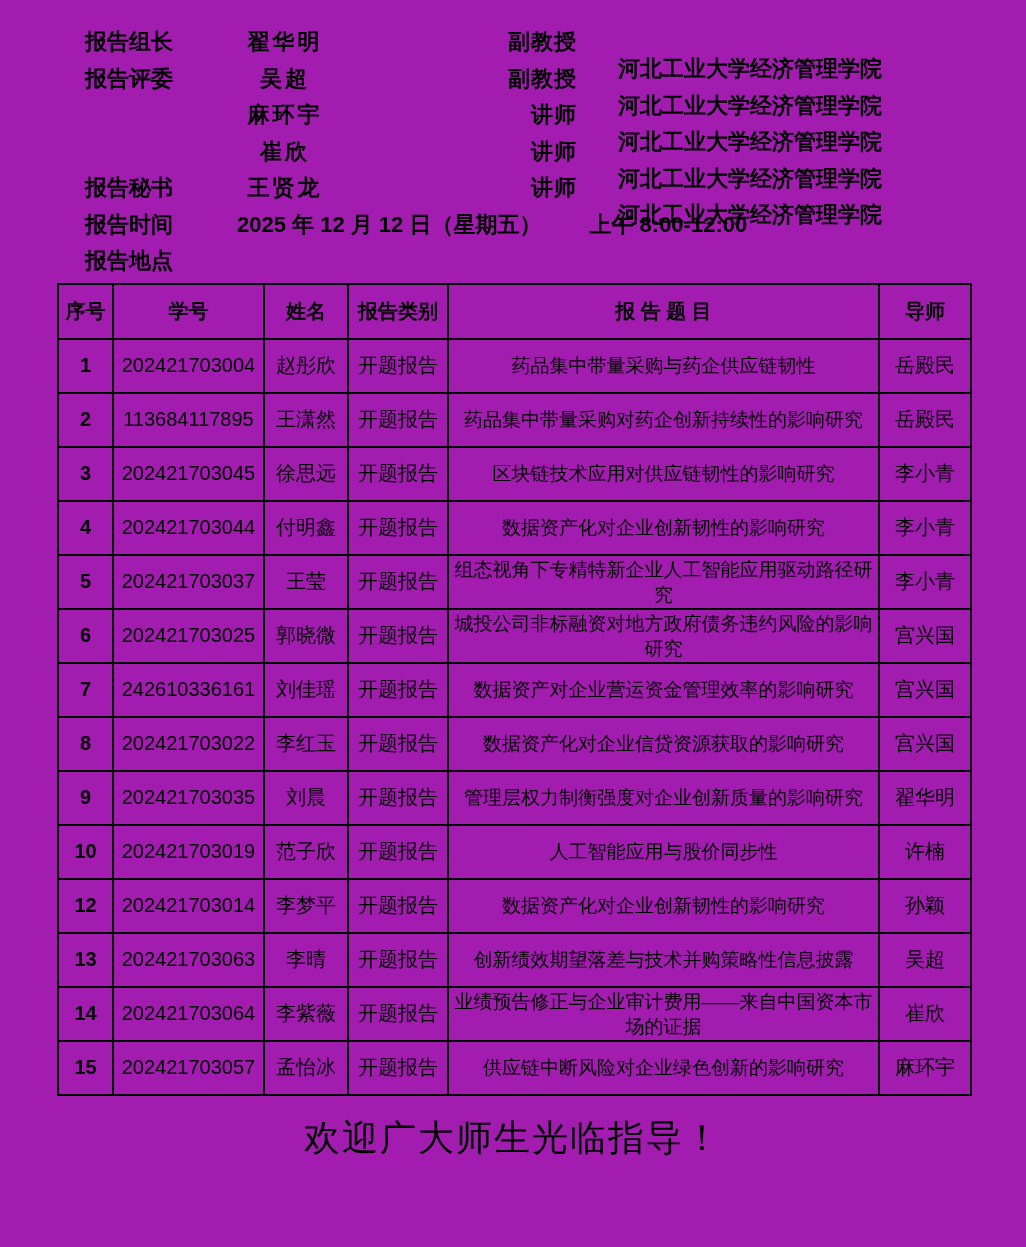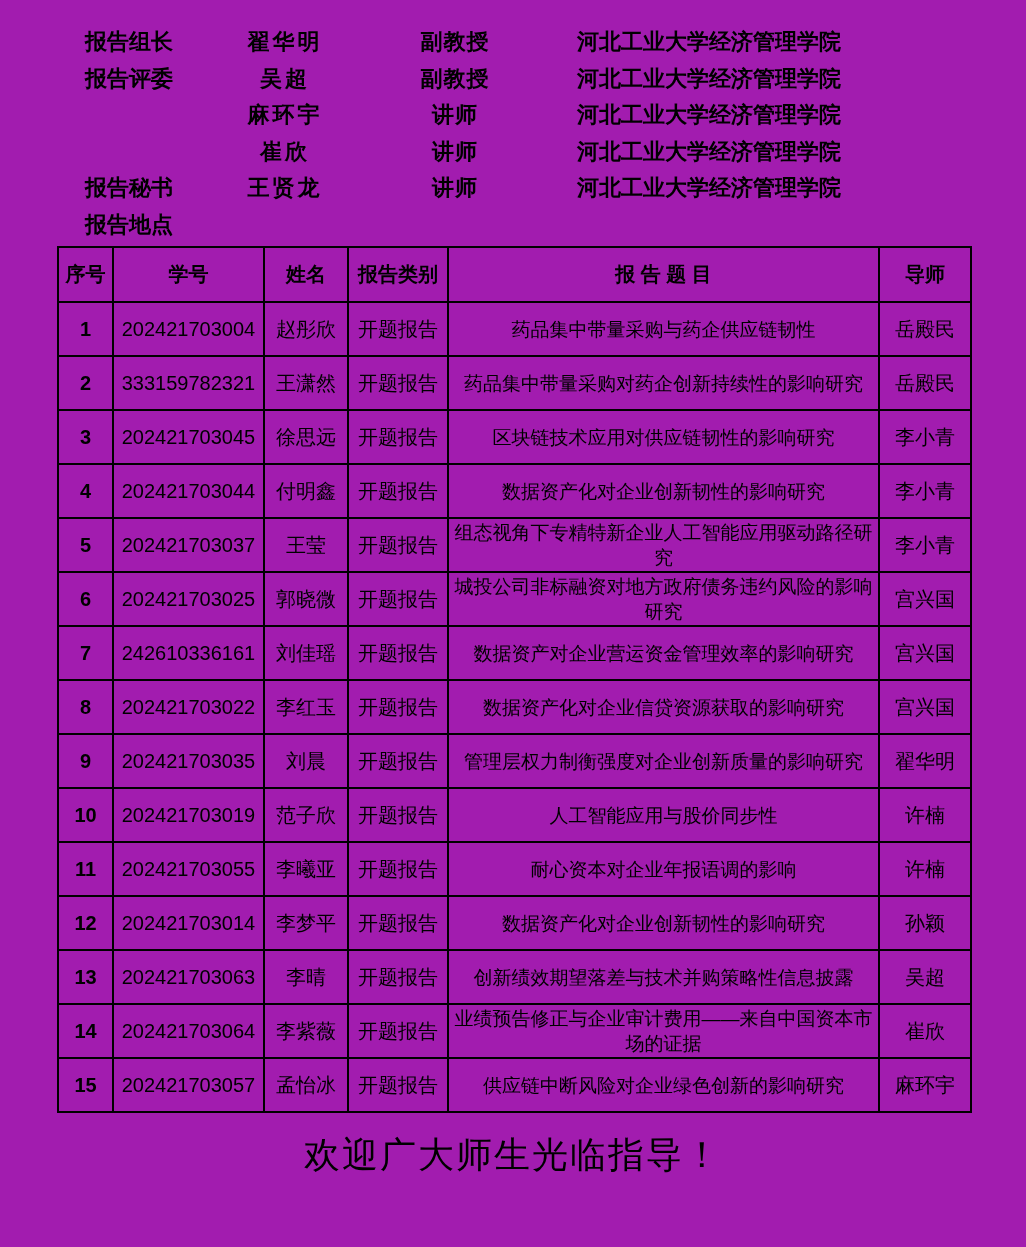--- a/index.html
+++ b/index.html
@@ -9,22 +9,22 @@
     position:relative;overflow:hidden;
   }
   
   .info{padding-top:24px;font-weight:bold;font-size:22px;}
   .info-row{
     display:grid;grid-template-columns:152px 96px 244px 346px;
     margin-left:85px;height:36.5px;line-height:36.5px;white-space:nowrap;
   }
   .info-row .lbl{text-align:left;}
   .info-row .nm{text-align:center;letter-spacing:3px;}
-  .info-row .ttl{text-align:center;letter-spacing:1px;}
-  .info-row .org{text-align:left;}
+  .info-row .ttl{text-align:right;letter-spacing:1px;}
+  .info-row .org{text-align:center;margin-top:27px;}
   .info-line{margin-left:85px;height:36.5px;line-height:36.5px;display:flex;white-space:nowrap;}
   .info-line .lbl{width:152px;}
   .info-line .v1{margin-right:48px;}
   
   table.sched{
     border-collapse:collapse;table-layout:fixed;
     margin-left:57px;margin-top:3px;width:913px;
     font-size:20px;
   }
   .sched th,.sched td{
@@ -70,20 +70,25 @@
       <span class="lbl"></span>
       <span class="nm">崔欣</span>
       <span class="ttl">讲师</span>
       <span class="org">河北工业大学经济管理学院</span>
     </div>
     <div class="info-row">
       <span class="lbl">报告秘书</span>
       <span class="nm">王贤龙</span>
       <span class="ttl">讲师</span>
       <span class="org">河北工业大学经济管理学院</span>
+    </div>
+    <div class="info-line">
+      <span class="lbl">报告时间</span>
+      <span class="v1">2025 年 12 月 12 日（星期五）</span>
+      <span class="v2">上午 8:00-12:00</span>
     </div>
     <div class="info-line">
       <span class="lbl">报告地点</span>
     </div>
   </div>
 
   <table class="sched">
     <colgroup>
       <col style="width:55px">
         <col style="width:151px">
@@ -107,21 +112,21 @@
       <td class="c-idx">1</td>
       <td class="c-id">202421703004</td>
       <td class="c-name">赵彤欣</td>
       <td class="c-type">开题报告</td>
       <td class="c-title">药品集中带量采购与药企供应链韧性</td>
       <td class="c-adv">岳殿民</td>
     </tr>
 
     <tr>
       <td class="c-idx">2</td>
-      <td class="c-id">333159782321</td>
+      <td class="c-id">113684117895</td>
       <td class="c-name">王潇然</td>
       <td class="c-type">开题报告</td>
       <td class="c-title">药品集中带量采购对药企创新持续性的影响研究</td>
       <td class="c-adv">岳殿民</td>
     </tr>
 
     <tr>
       <td class="c-idx">3</td>
       <td class="c-id">202421703045</td>
       <td class="c-name">徐思远</td>
@@ -186,28 +191,20 @@
 
     <tr>
       <td class="c-idx">10</td>
       <td class="c-id">202421703019</td>
       <td class="c-name">范子欣</td>
       <td class="c-type">开题报告</td>
       <td class="c-title">人工智能应用与股价同步性</td>
       <td class="c-adv">许楠</td>
     </tr>
 
-    <tr>
-      <td class="c-idx">11</td>
-      <td class="c-id">202421703055</td>
-      <td class="c-name">李曦亚</td>
-      <td class="c-type">开题报告</td>
-      <td class="c-title">耐心资本对企业年报语调的影响</td>
-      <td class="c-adv">许楠</td>
-    </tr>
 
     <tr>
       <td class="c-idx">12</td>
       <td class="c-id">202421703014</td>
       <td class="c-name">李梦平</td>
       <td class="c-type">开题报告</td>
       <td class="c-title">数据资产化对企业创新韧性的影响研究</td>
       <td class="c-adv">孙颖</td>
     </tr>
 

